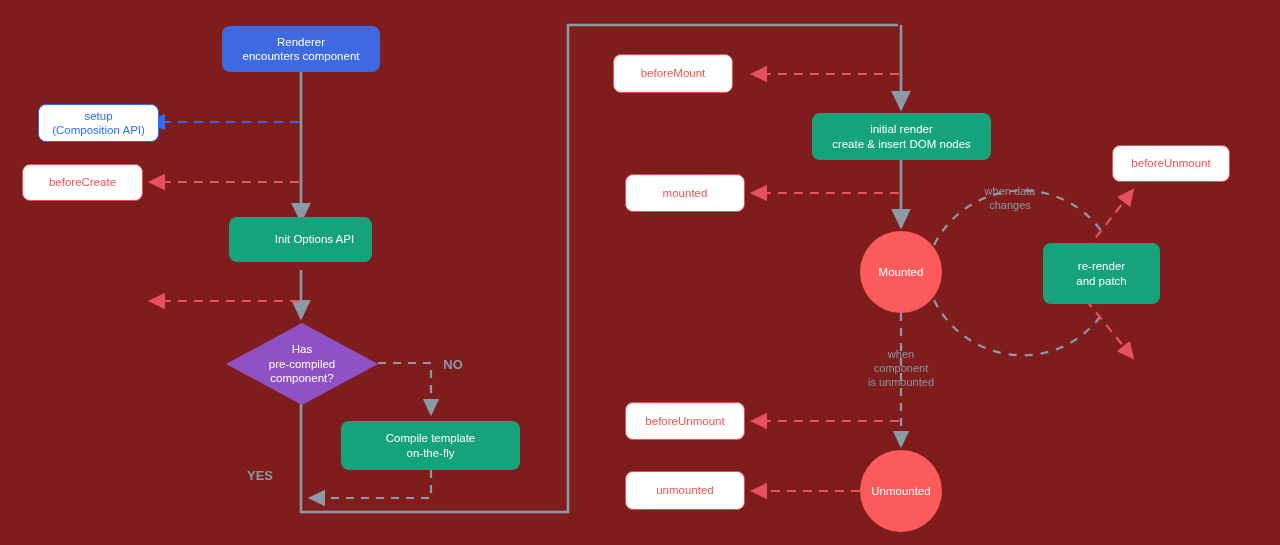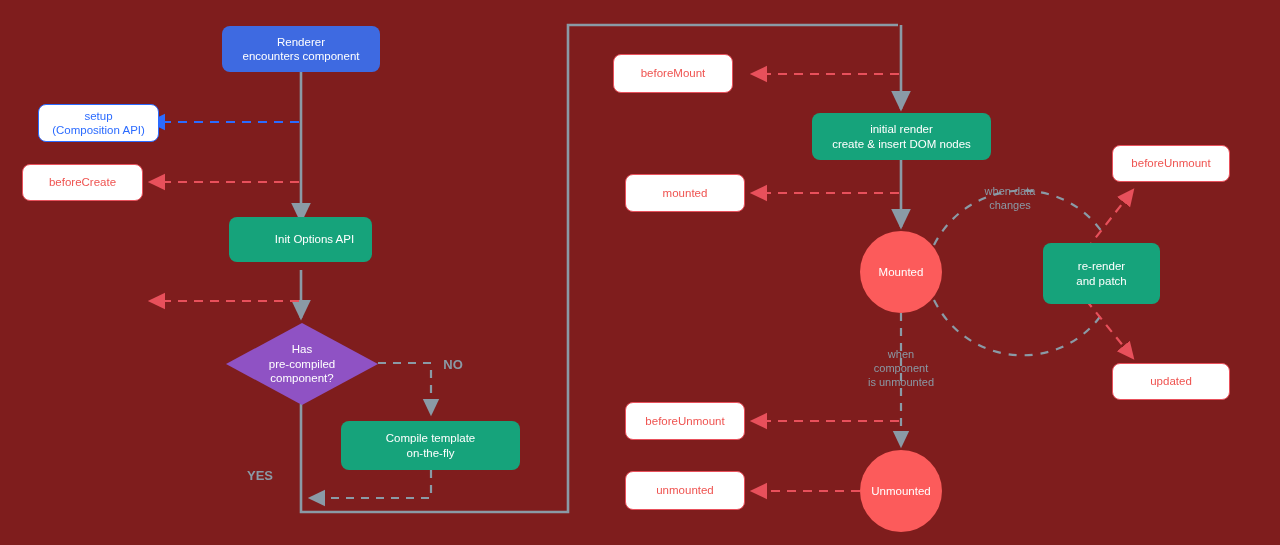--- a/index.html
+++ b/index.html
@@ -167,23 +167,20 @@
     <span>beforeUnmount</span>
   </div>
 
   <div class="node solidbox green" style="left:1043px;top:243px;width:117px;height:61px;">
     <div>
       <span class="txt">re-render</span>
       <span class="txt">and patch</span>
     </div>
   </div>
 
-  <div class="node hook" style="left:1112px;top:363px;width:118px;height:37px;">
-    <span>updated</span>
-  </div>
 
   <div class="lbl" style="left:845px;top:348px;width:112px;">
     <span class="txt">when</span>
     <span class="txt">component</span>
     <span class="txt">is unmounted</span>
   </div>
 
   <div class="node hook" style="left:625px;top:402px;width:120px;height:38px;">
     <span>beforeUnmount</span>
   </div>

